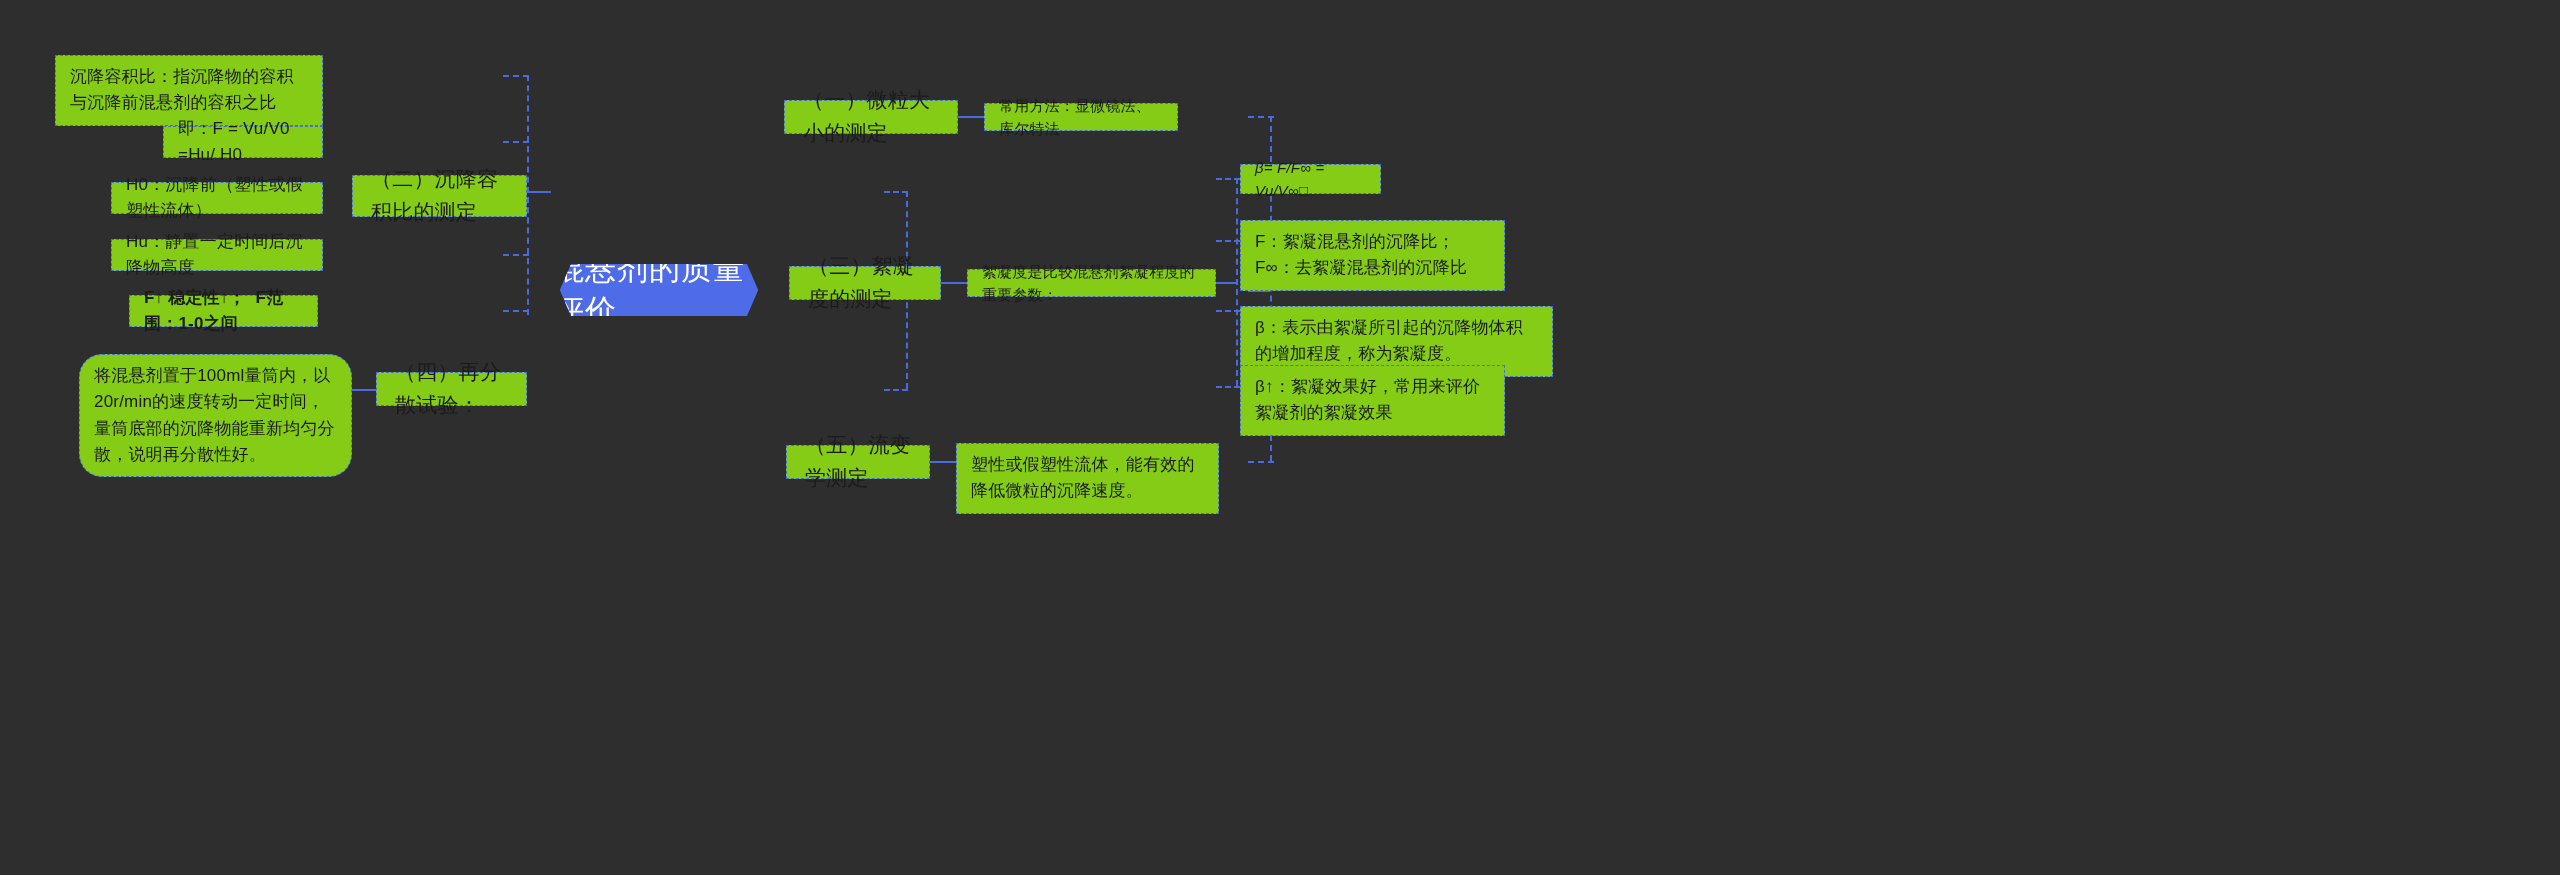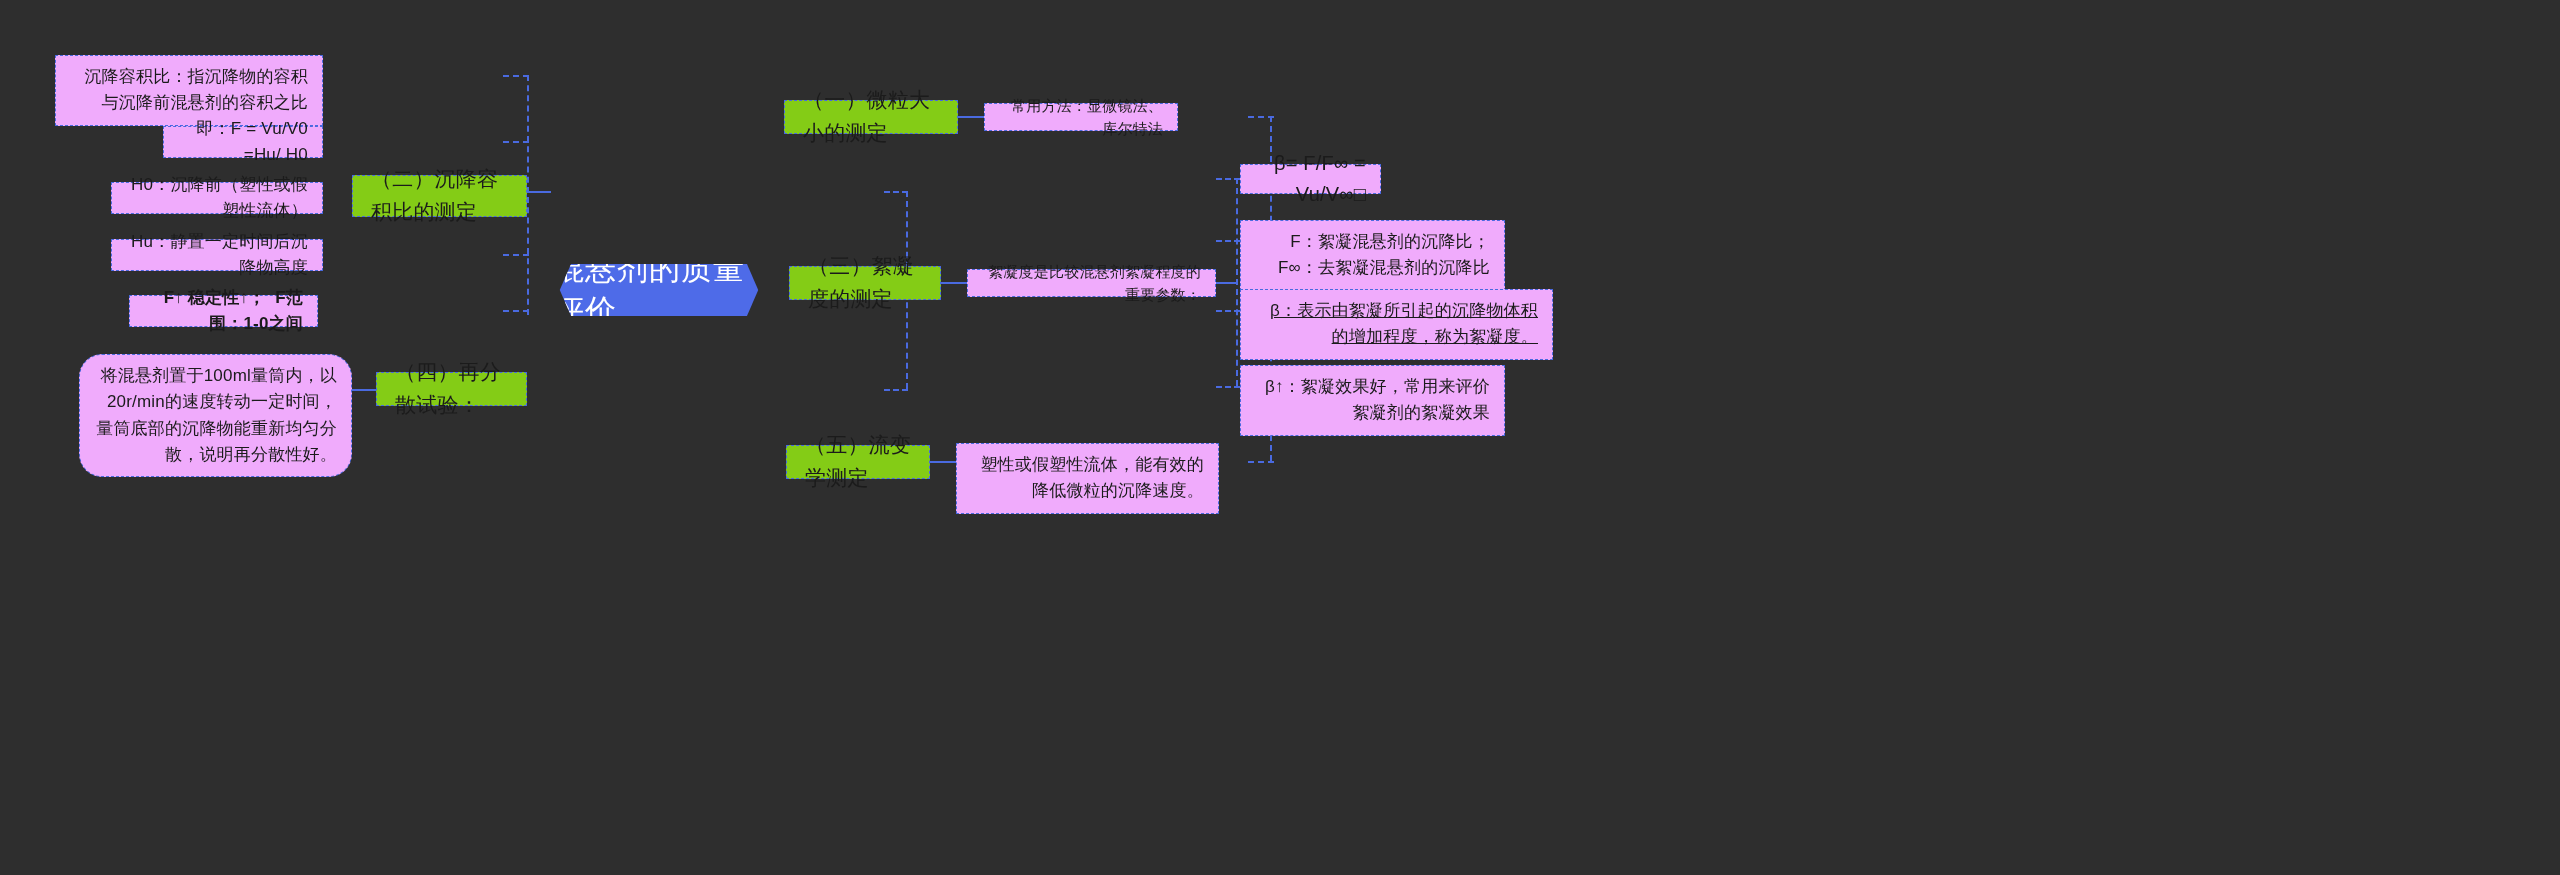--- a/index.html
+++ b/index.html
@@ -17,24 +17,23 @@
     box-sizing:border-box;
     border:1px dashed #4a6ae0;
     color:#1b1b1b;
     line-height:1.55;
     letter-spacing:0.2px;
     white-space:pre-wrap;
     display:flex;
     align-items:center;
   }
   .leaf{
-    background:#f0abfc;
+    background:#84cc16;
     font-size:17px;
     padding:8px 14px;
-    text-align:right;
   }
   .leaf.ctr{justify-content:center;}
   .branch{
     background:#84cc16;
     font-size:21px;
     padding:10px 18px;
     justify-content:center;
     border:1px dashed #4a6ae0;
   }
 
@@ -119,23 +118,23 @@
   <div class="node branch" style="left:784px;top:100px;width:174px;height:34px;">（一）微粒大小的测定</div>
 
   <div class="node branch" style="left:789px;top:266px;width:152px;height:34px;">（三）絮凝度的测定</div>
 
   <div class="node branch" style="left:786px;top:445px;width:144px;height:34px;">（五）流变学测定</div>
 
   <div class="node leaf ctr" style="left:984px;top:103px;width:194px;height:28px;font-size:15px;">常用方法：显微镜法、库尔特法</div>
 
   <div class="node leaf" style="left:967px;top:269px;width:249px;height:28px;font-size:15px;">絮凝度是比较混悬剂絮凝程度的重要参数：</div>
 
-  <div class="node leaf" style="left:1240px;top:164px;width:141px;height:30px;font-size:20px;">β= F/F∞ = Vu/V∞□</div>
+  <div class="node leaf" style="left:1240px;top:164px;width:141px;height:30px;font-size:15px;font-style:italic;">β= F/F∞ = Vu/V∞□</div>
 
   <div class="node leaf" style="left:1240px;top:220px;width:265px;">F：絮凝混悬剂的沉降比；F∞：去絮凝混悬剂的沉降比</div>
 
-  <div class="node leaf" style="left:1240px;top:289px;width:313px;text-decoration:underline;">β：表示由絮凝所引起的沉降物体积的增加程度，称为絮凝度。</div>
+  <div class="node leaf" style="left:1240px;top:306px;width:313px;">β：表示由絮凝所引起的沉降物体积的增加程度，称为絮凝度。</div>
 
   <div class="node leaf" style="left:1240px;top:365px;width:265px;">β↑：絮凝效果好，常用来评价絮凝剂的絮凝效果</div>
 
   <div class="node leaf" style="left:956px;top:443px;width:263px;">塑性或假塑性流体，能有效的降低微粒的沉降速度。</div>
 
 </div>
 
 </body></html>

